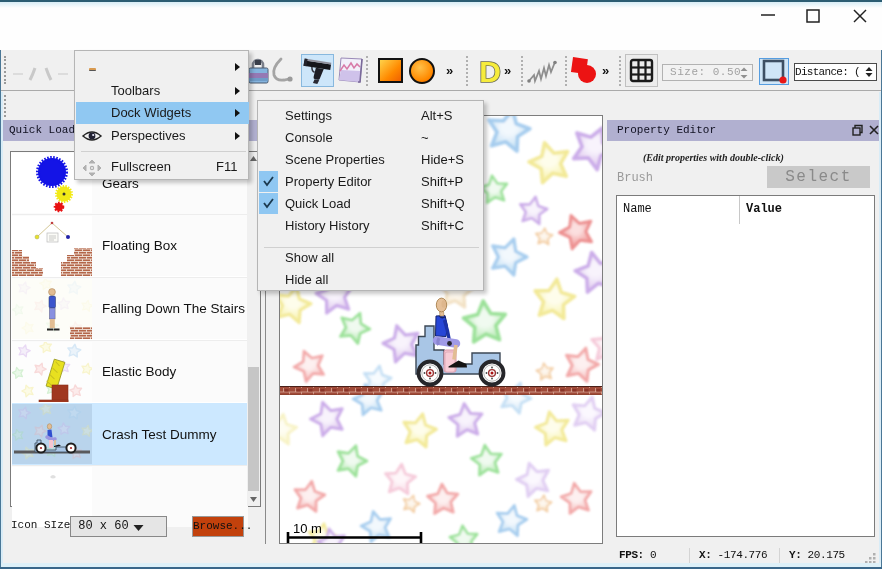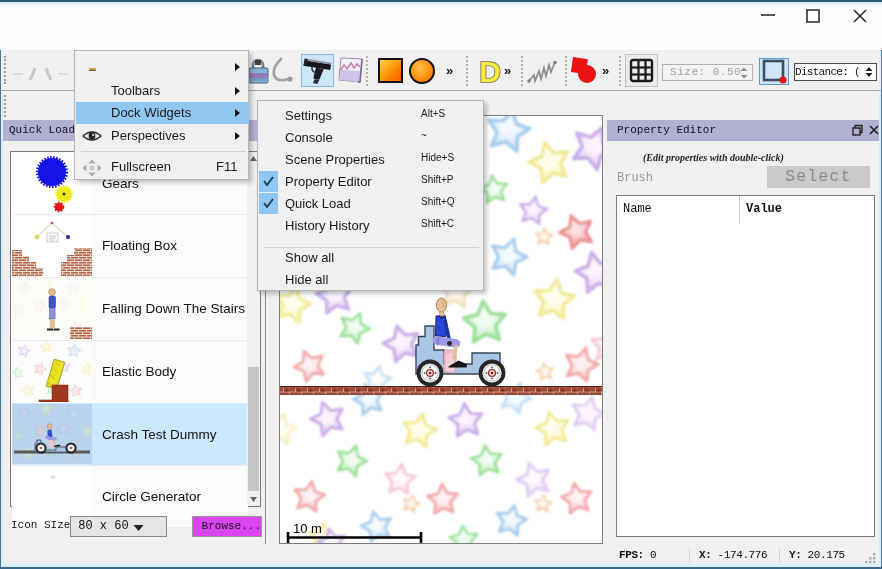--- a/index.html
+++ b/index.html
@@ -15,42 +15,42 @@
 .chev{font-weight:bold;font-size:13px;color:#111;letter-spacing:-3px}
 
 #qltitle{left:0;top:120px;width:265px;height:21px;background:#b1b0d0;color:#101020;font-size:11px;line-height:21px;padding-left:9px}
 #qlist{left:10px;top:151px;width:251px;height:356px;background:#fff;border:1px solid #7b7b7b}
 .row{position:absolute;left:1px;width:236px;height:62px}
 .row .lbl{position:absolute;left:90px;top:0;height:100%;display:flex;align-items:center;font-size:13.5px;color:#111;white-space:nowrap}
 .thumb{position:absolute;left:0px;top:1px;width:80px;height:60px;overflow:hidden}
 #qscroll{left:247px;top:152px;width:13px;height:354px;background:#f0f0f0}
 #iconsize{left:11px;top:519px;font-size:11px;color:#111}
 #combo{left:70px;top:516px;width:97px;height:21px;background:#e5e5e5;border:1px solid #888;font-size:12px;line-height:19px;color:#111}
-#browse{left:192px;top:516px;width:70px;height:21px;background:#d946ef;border:1px solid #999;font-size:11px;color:#111;text-align:right;line-height:19px}
+#browse{left:192px;top:516px;width:52px;height:21px;background:#c2410c;border:1px solid #999;font-size:11px;color:#111;text-align:left;line-height:19px}
 #splitline{left:265px;top:120px;width:1px;height:424px;background:#8a8a8a}
 
 #canvas{left:279px;top:115px;width:324px;height:429px;background:#fff;border:1px solid #7d7d7d;overflow:hidden}
 
 #petitle{left:607px;top:120px;width:272px;height:21px;background:#b1b0d0;color:#101020;font-size:11px;line-height:21px;padding-left:10px}
 #pehint{left:643px;top:152px;width:264px;text-align:left;font-family:"Liberation Serif",serif;font-style:italic;font-weight:600;font-size:10px;color:#222}
 #brush{left:617px;top:171px;font-size:12px;color:#9a9a9a}
 #selectbtn{left:767px;top:166px;width:103px;height:22px;background:#c9c9c9;color:#8a8a8a;font-size:16px;text-align:center;line-height:22px;letter-spacing:1.5px}
 #petable{left:616px;top:195px;width:259px;height:342px;background:#fff;border:1px solid #7b7b7b}
 
 #statusbar{left:0;top:545px;width:882px;height:22px;background:#f0f0f0;font-size:11px;letter-spacing:-0.4px;color:#111}
 .sbsep{position:absolute;top:3px;width:1px;height:16px;background:#d4d4d4}
 
 .menu{background:#f0f0f0;border:1px solid #b5b5b5;box-shadow:3px 3px 4px rgba(0,0,0,0.22)}
 #menu1{left:74px;top:50px;width:175px;height:130px}
 #menu2{left:257px;top:100px;width:227px;height:191px}
 .mi{position:absolute;font-size:13px;color:#1a1a1a}
 .arrow{position:absolute;width:0;height:0;border-left:5px solid #111;border-top:4px solid transparent;border-bottom:4px solid transparent}
 .hl{position:absolute;background:#90c8f2}
 .msep{position:absolute;height:1px;background:#d0d0d0}
-.shortcut{position:absolute;font-size:10px;color:#1a1a1a}
+.shortcut{position:absolute;font-size:13px;color:#1a1a1a}
 .chk{position:absolute;left:1px;width:19px;height:21px;background:#8fc7f2}
 
 #bleft{left:0;top:50px;width:1px;height:517px;background:#4a7796}
 #bleft2{left:1px;top:92px;width:2px;height:473px;background:#d8ecf7}
 #bright{left:881px;top:50px;width:1px;height:517px;background:#4a7796}
 #bright2{left:879px;top:92px;width:2px;height:473px;background:#d8ecf7}
 #bbot{left:0;top:567px;width:882px;height:2px;background:#39678a}
 #bbot2{left:1px;top:563px;width:880px;height:4px;background:#ddf0f8}
 </style></head>
 <body>
@@ -253,21 +253,20 @@
    </svg>
   </div>
   <div class="lbl">Crash Test Dummy</div>
  </div>
  <div class="row" style="top:313px;background:#fbfbfb;border-top:1px solid #ededed">
   <div class="thumb" style="background:#fff">
    <svg width="80" height="60">
           <path d="M38 10 q3 -4 6 0 q-3 3 -6 0" fill="#d8d8d8" opacity="0.8"></path>
         </svg>
   </div>
-  <div class="lbl">Circle Generator</div>
  </div>
 </div>
 <div class="abs" id="qscroll">
  <svg class="abs" style="left:0;top:0;width:13px;height:14px">
       <path d="M6.5 4 L10 9 L3 9 Z" fill="#666"></path>
     </svg>
  <div class="abs" style="left:1px;top:215px;width:11px;height:124px;background:#c6c6c6"></div>
  <svg class="abs" style="left:0;top:340px;width:13px;height:14px">
       <path d="M6.5 10 L10 5 L3 5 Z" fill="#666"></path>
     </svg>

